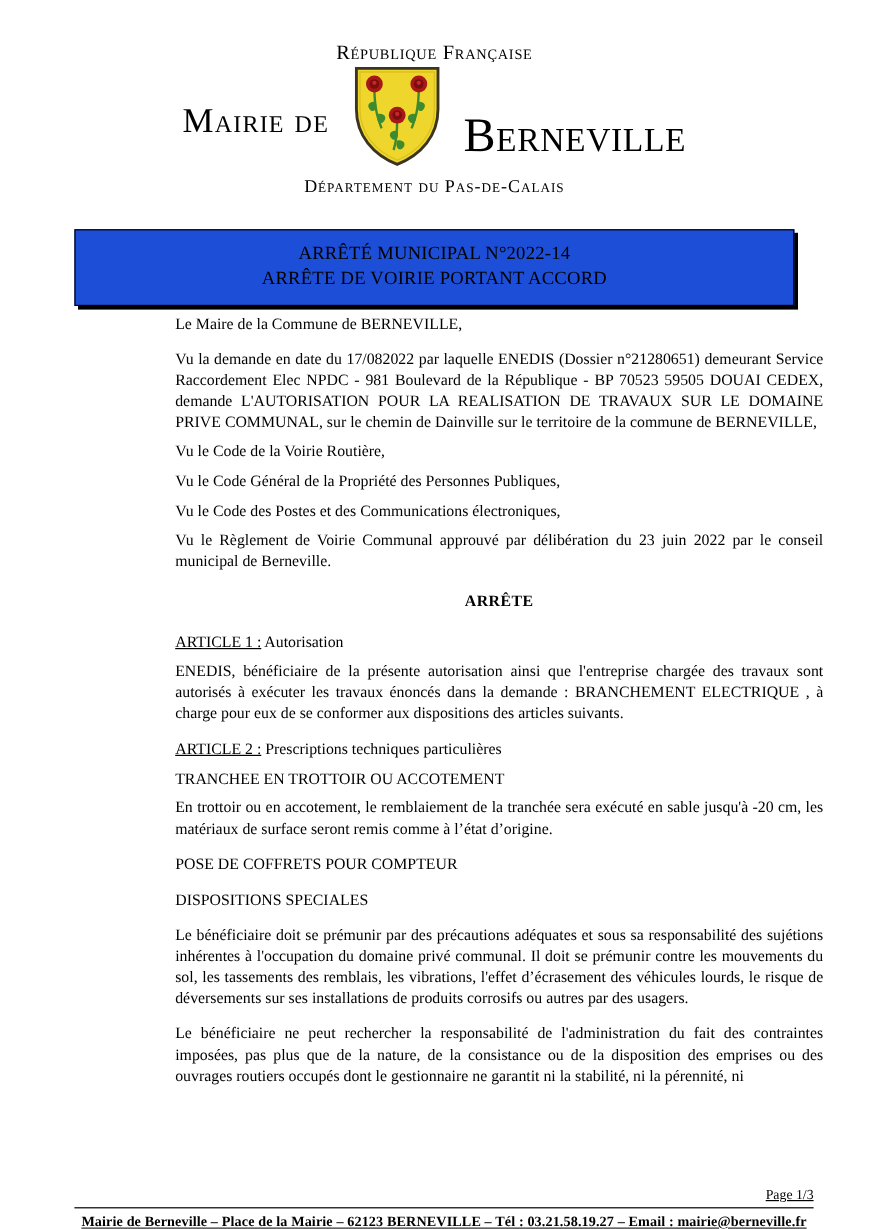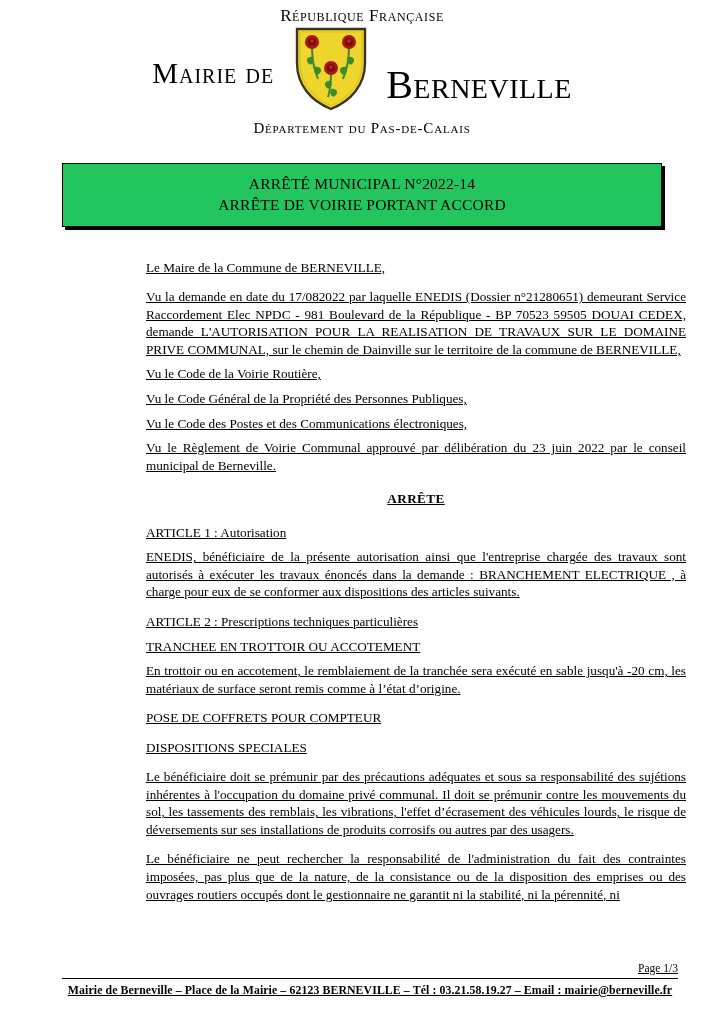--- a/index.html
+++ b/index.html
@@ -21,20 +21,21 @@
     height: 1024px;
     position: relative;
     box-sizing: border-box;
     padding: 0;
   }
 
   
   .header {
     text-align: center;
     padding-top: 7px;
+    margin-top: 28px;
   }
   .republique {
     font-family: "Liberation Serif", "DejaVu Serif", serif;
     font-size: 17px;
     font-variant: small-caps;
     letter-spacing: 0.6px;
     line-height: 1;
     margin: 0 0 4px 0;
   }
 
@@ -81,33 +82,32 @@
   
   .title-box-wrap {
     margin: 26px 62px 0 62px;
     position: relative;
   }
   .title-box {
     border: 1.5px solid #000;
     box-shadow: 3px 3px 0 0 #000;
     padding: 9px 6px 10px 6px;
     text-align: center;
-    background: #22c55e;
+    background: #1d4ed8;
   }
   .title-line {
     font-size: 15.5px;
     line-height: 1.38;
     letter-spacing: 0.2px;
   }
 
   
   .content {
     margin: 0 38px 0 146px;
-    padding-top: 32px;
-    text-decoration: underline;
+    padding-top: 6px;
   }
   .content p {
     margin: 0;
     font-size: 13.2px;
     line-height: 1.33;
     text-align: justify;
   }
   .p-gap { margin-top: 12px !important; }
   .p-gap-sm { margin-top: 7px !important; }
   .p-gap-lg { margin-top: 16px !important; }

